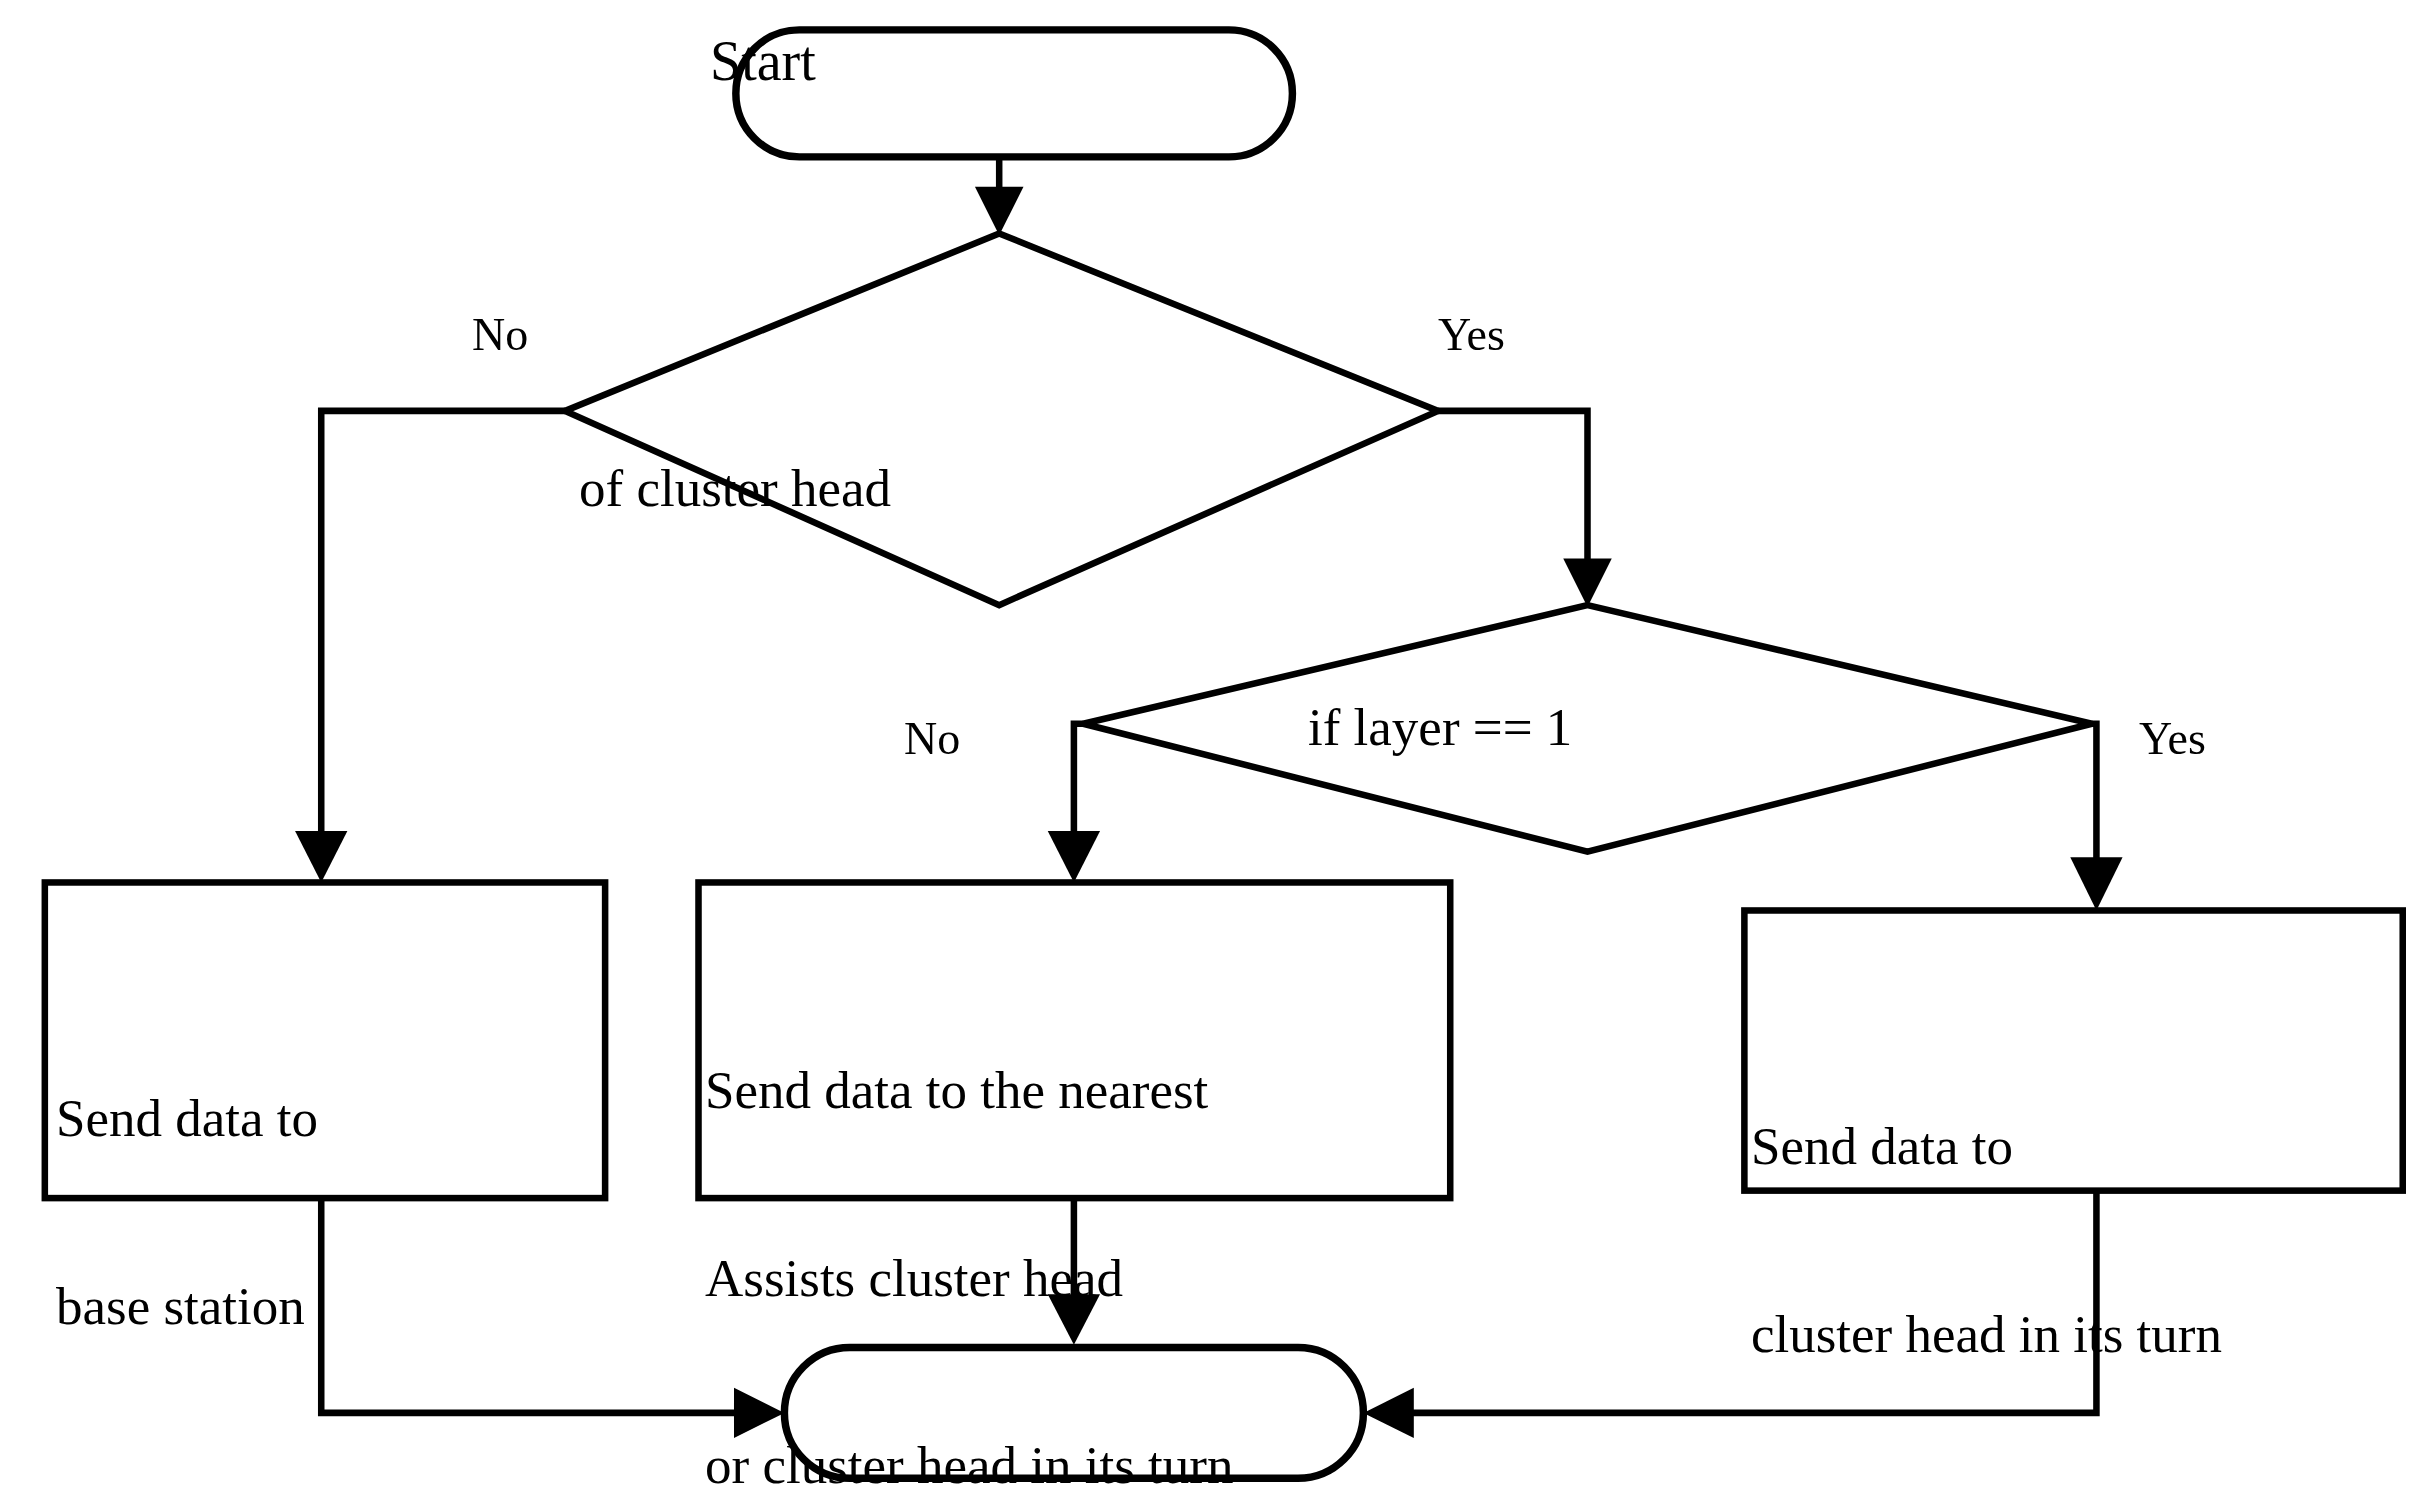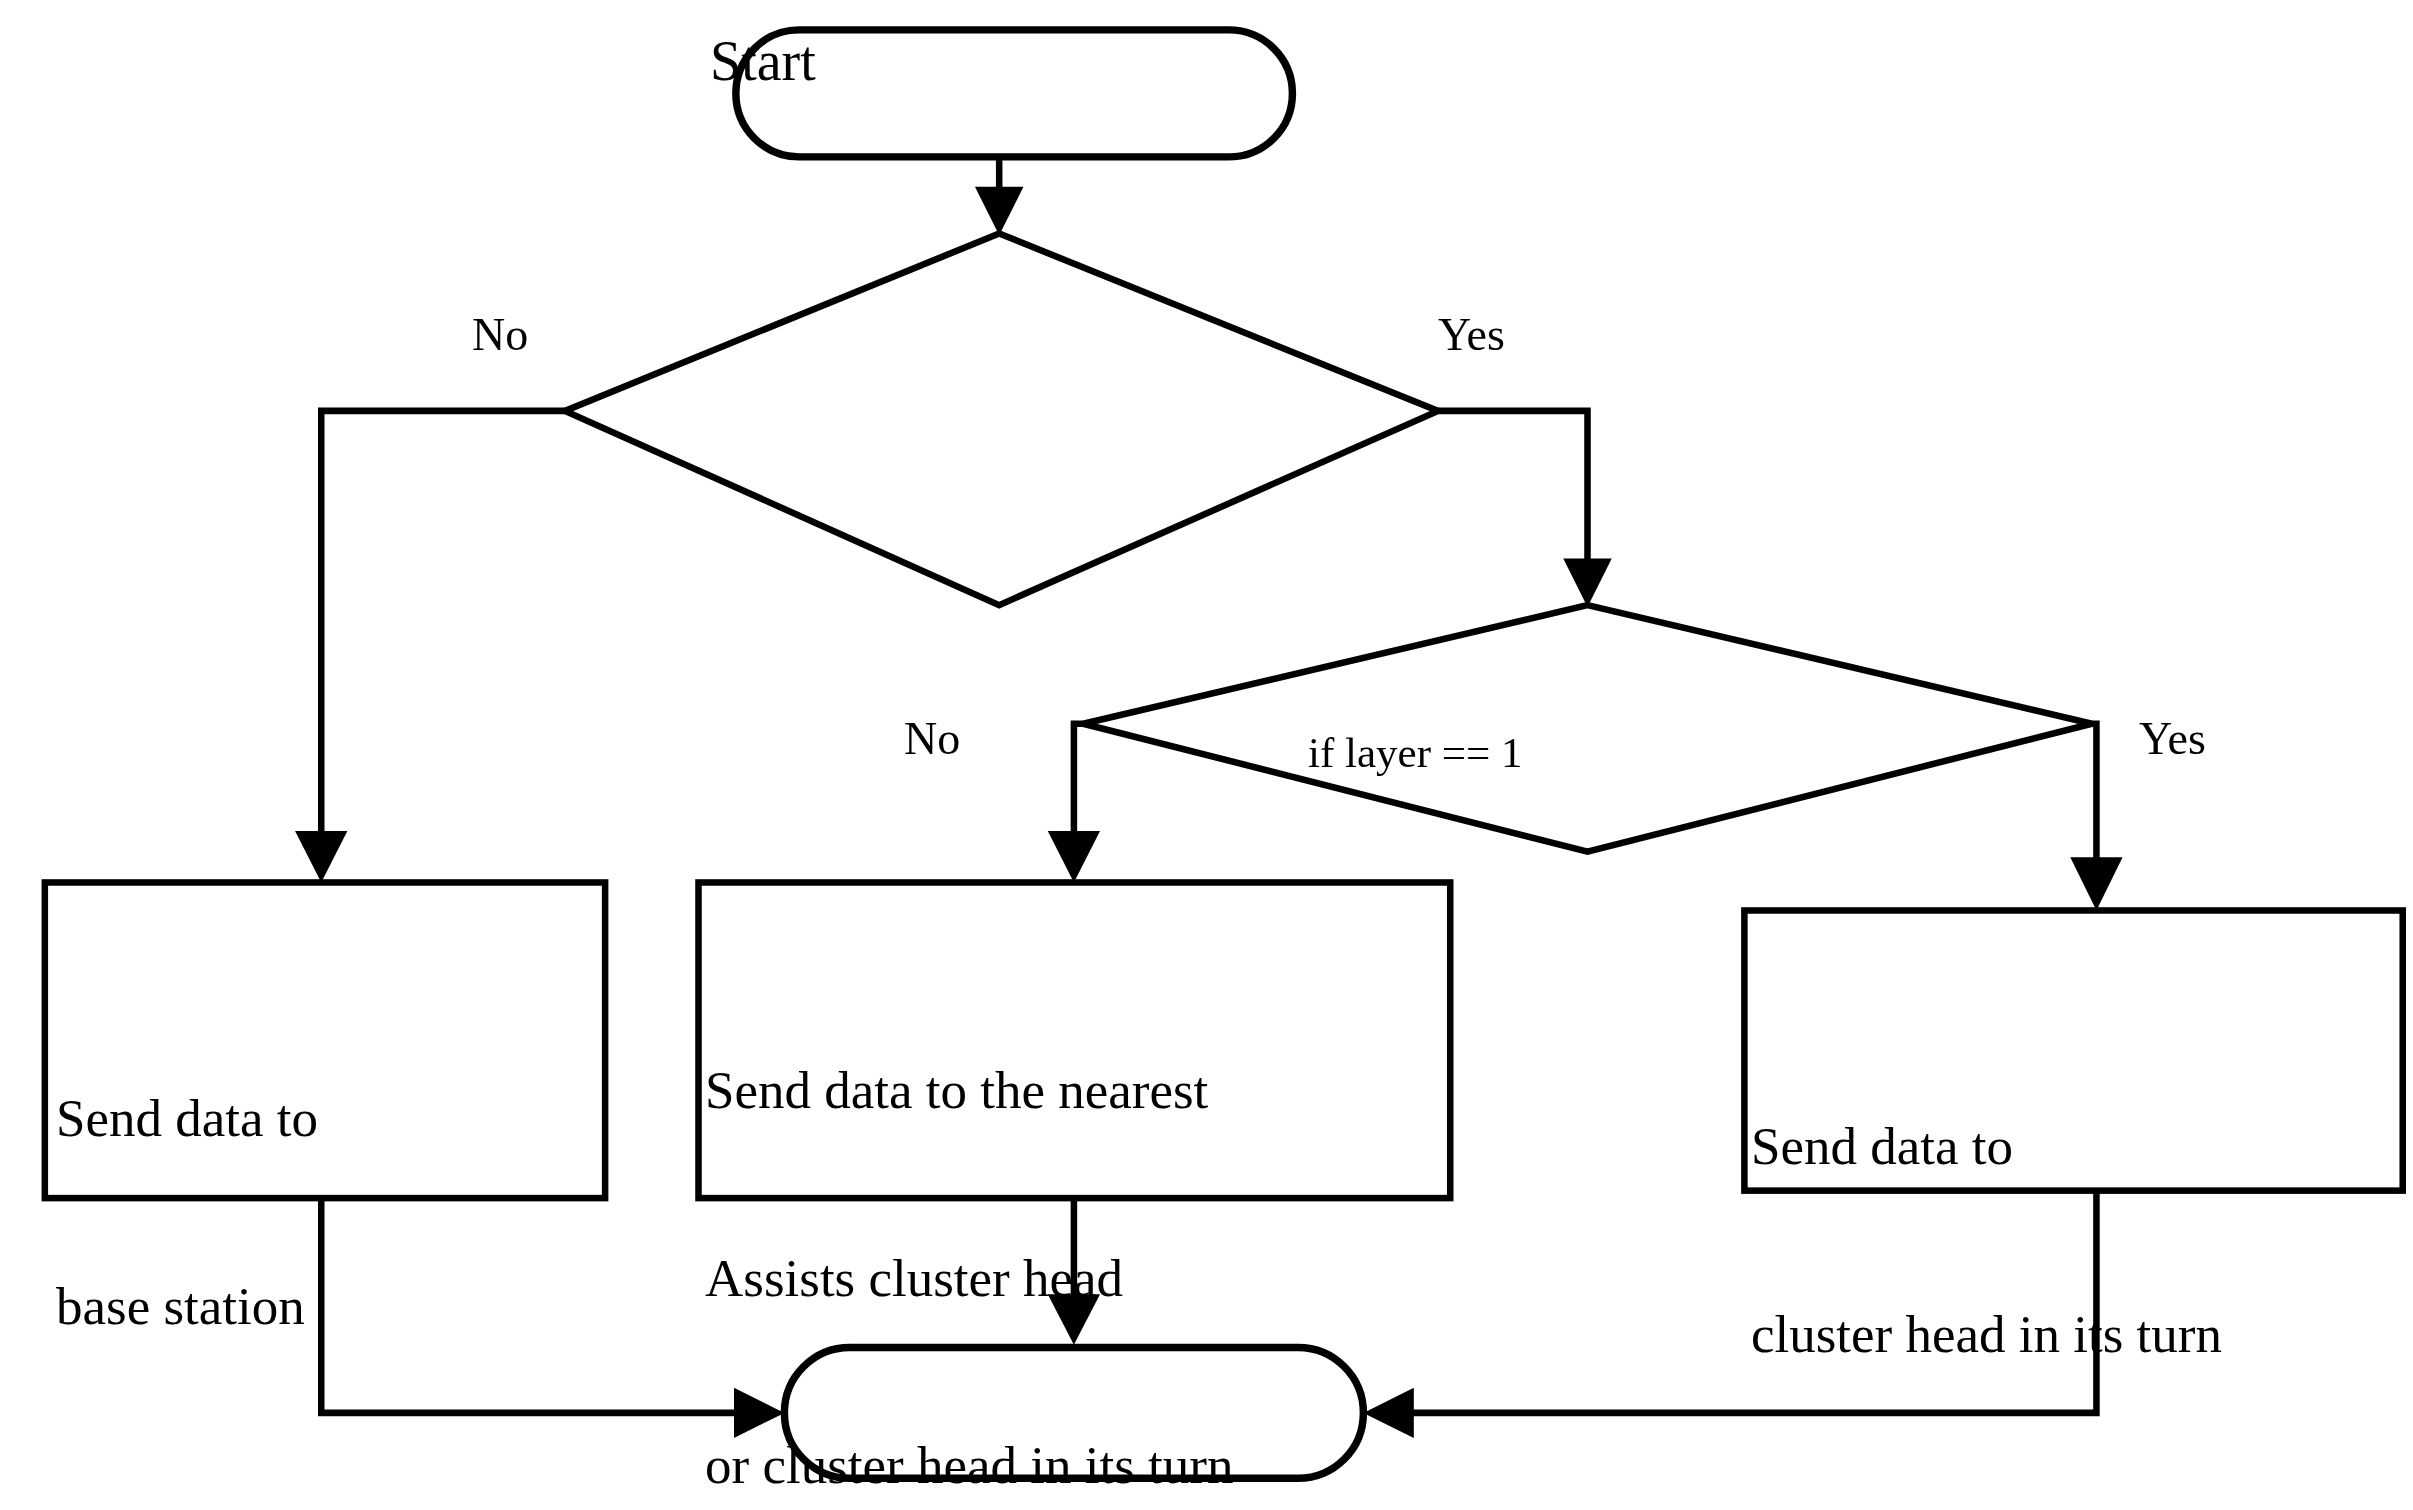--- a/index.html
+++ b/index.html
@@ -51,21 +51,21 @@
     text-align: left;
     color: #000000;
     font-family: Liberation Serif, serif;
     line-height: 1.18;
     white-space: pre;
     pointer-events: none;
   }
   .t-start   { left: 710px;  top: 28px;   width: 579px;  font-size: 56px; }
   .t-end     { left: 822px;  top: 1343px; width: 374px;  font-size: 56px; }
   .t-d1      { left: 579px;  top: 332px;  width: 542px;  font-size: 53px; }
-  .t-d2      { left: 1308px; top: 728px;  width: 560px;  font-size: 43px; }
+  .t-d2      { left: 1308px; top: 696px;  width: 560px;  font-size: 53px; }
   .t-p1      { left: 56px;   top: 962px; width: 542px;  font-size: 53px; }
   .t-p2      { left: 705px;  top: 934px; width: 738px;  font-size: 53px; }
   .t-p3      { left: 1751px; top: 990px; width: 644px;  font-size: 53px; }
   .edge-label {
     position: absolute;
     color: #000000;
     font-family: "Liberation Serif", "DejaVu Serif", serif;
     font-size: 46px;
     white-space: pre;
     pointer-events: none;
@@ -133,20 +133,21 @@
     <rect class="node-shape" x="748" y="945" width="805" height="338"></rect>
 
     <rect class="node-shape" x="1868" y="975" width="705" height="300"></rect>
 
     <rect class="terminator-shape" x="840" y="1443" width="620" height="140" rx="70" ry="70"></rect>
   </svg>
 
   <div class="node-text t-start">Start</div>
 
   <div class="node-text t-d1">
+    <div>of cluster head</div>
   </div>
 
   <div class="node-text t-d2">if layer == 1</div>
 
   <div class="node-text t-p1">
     <div>Send data to</div>
     <div>base station</div>
   </div>
 
   <div class="node-text t-p2">

